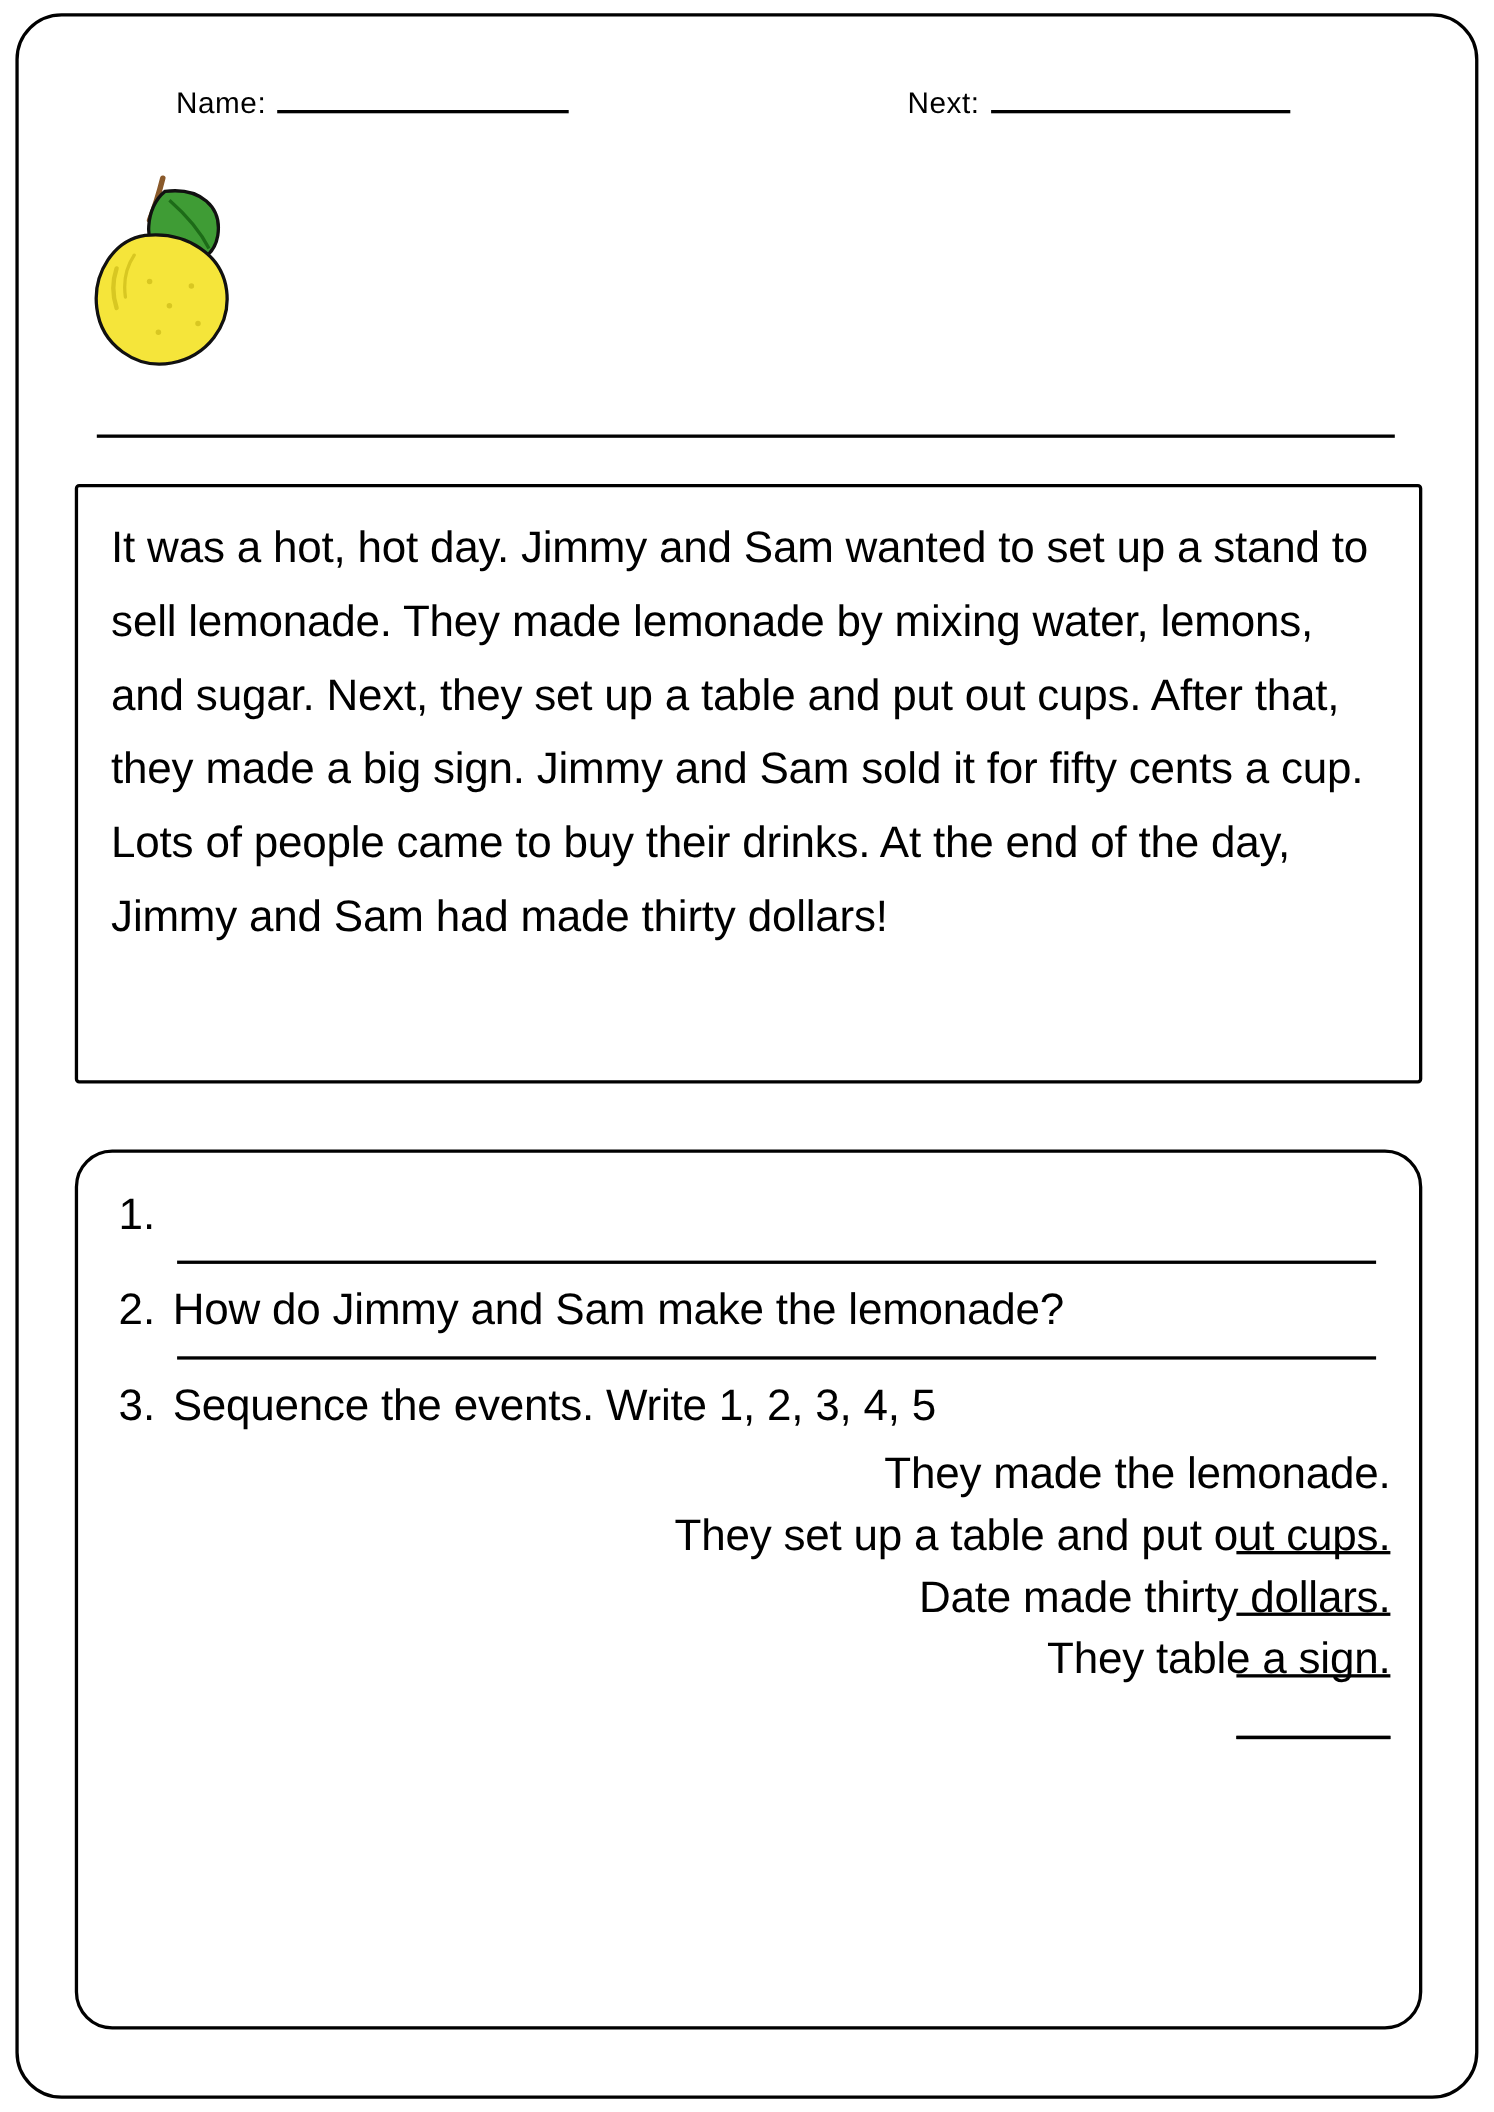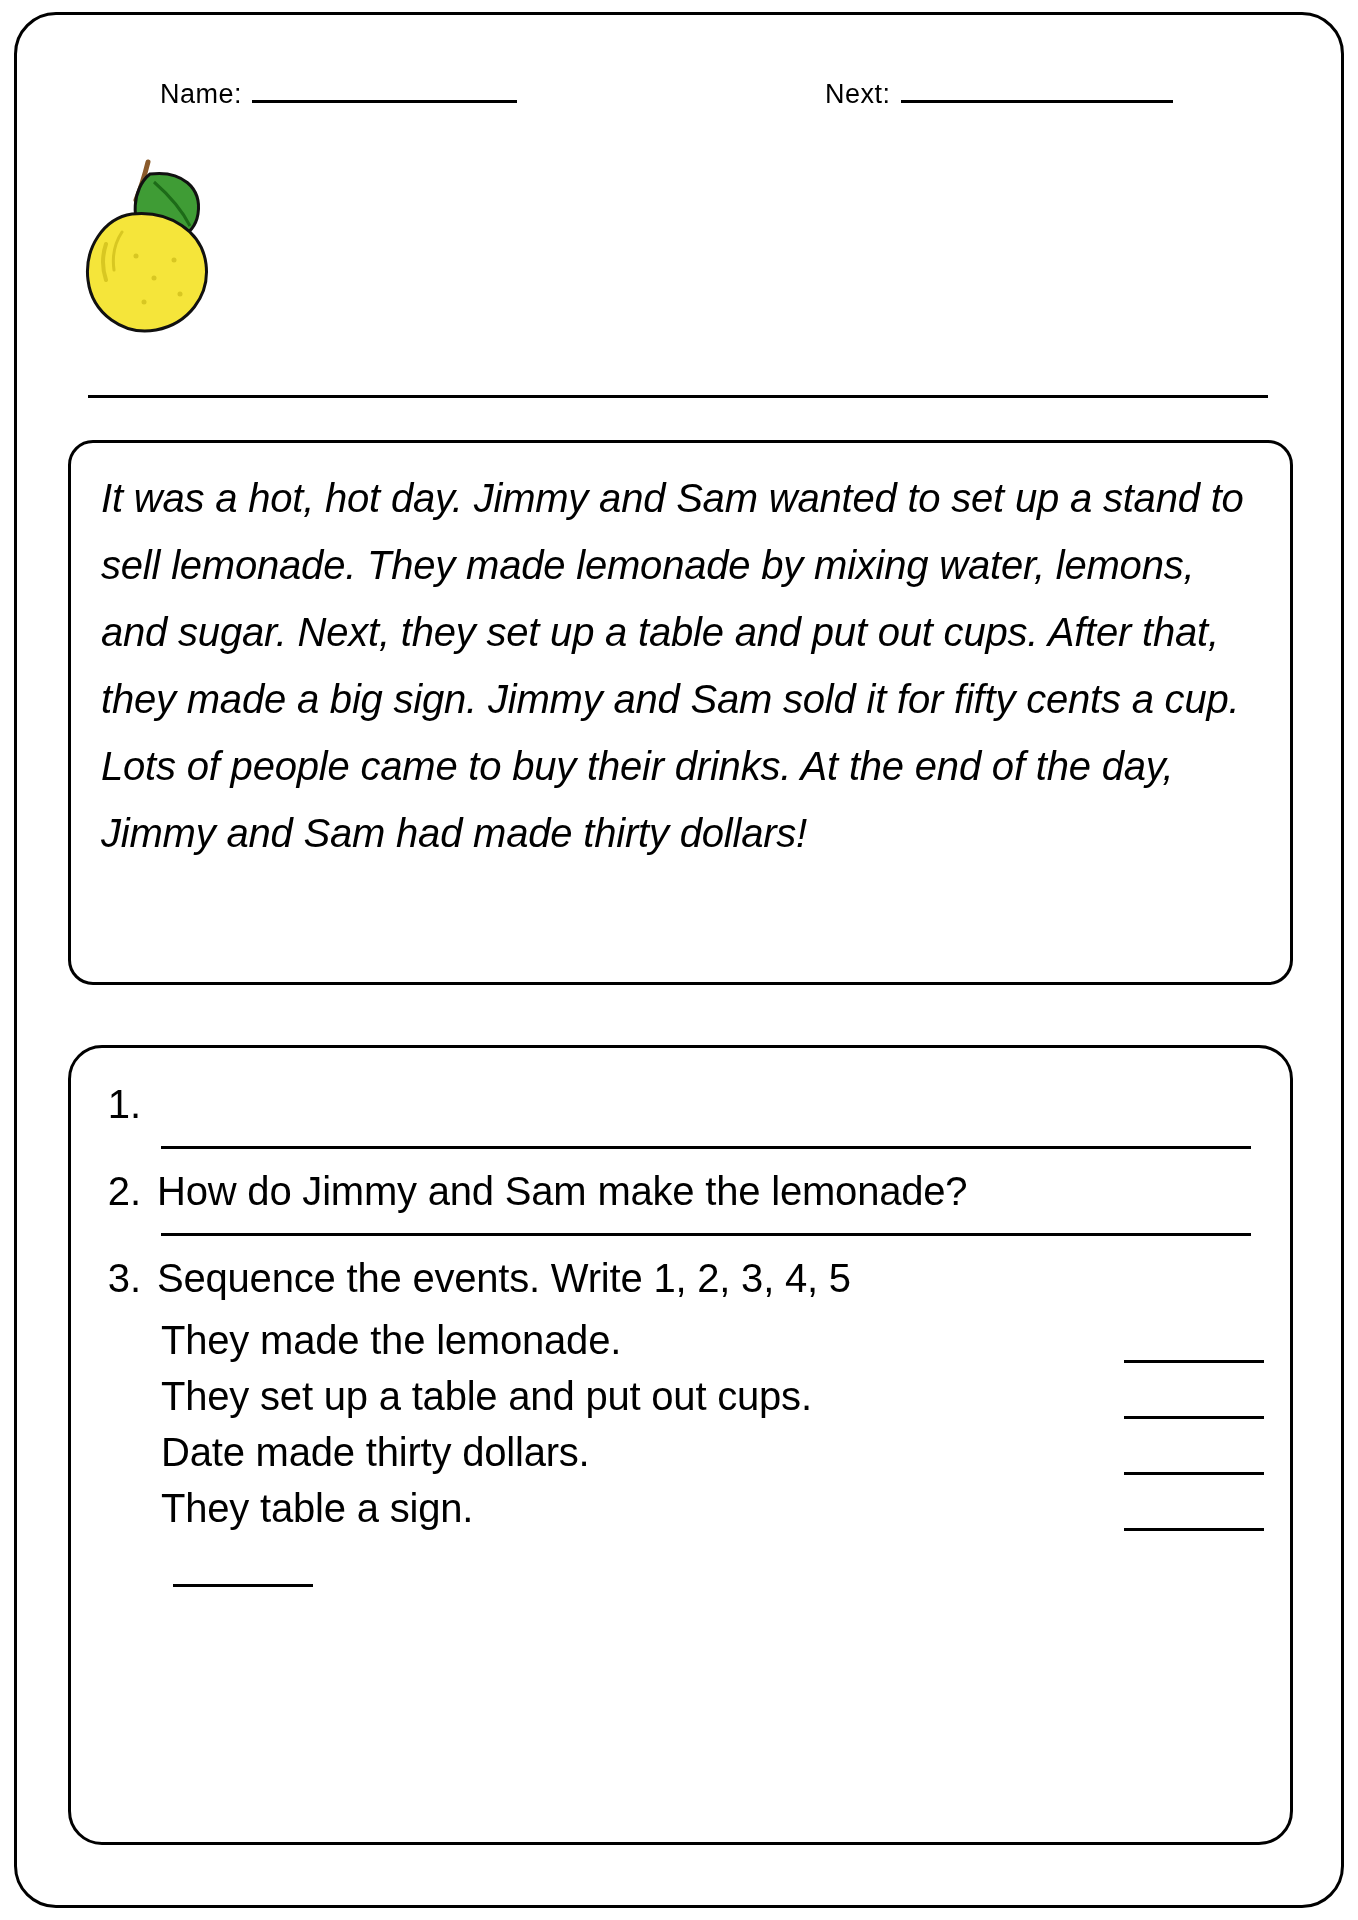--- a/index.html
+++ b/index.html
@@ -103,24 +103,23 @@
   }
 
   
   .passage-box {
     position: absolute;
     left: 68px;
     top: 440px;
     width: 1225px;
     height: 545px;
     border: 3px solid #000;
-    border-radius: 25px;
+    border-radius: 4px;
     box-sizing: border-box;
     padding: 22px 30px 18px 30px;
-    font-style: italic;
   }
   .passage-text {
     font-size: 40px;
     line-height: 67px;
     letter-spacing: -0.2px;
   }
 
   
   .questions-box {
     position: absolute;
@@ -159,22 +158,23 @@
     width: 1090px;
   }
 
   
   .seq-list {
     margin-left: 64px;
     margin-top: 6px;
   }
   .seq-row {
     display: flex;
-    align-items: center;
+    align-items: flex-end;
     height: 56px;
+    flex-direction: column;
   }
   .seq-label {
     font-size: 40px;
     line-height: 56px;
     letter-spacing: -0.2px;
     flex: 1 1 auto;
     white-space: nowrap;
   }
   .seq-blank {
     flex: none;

